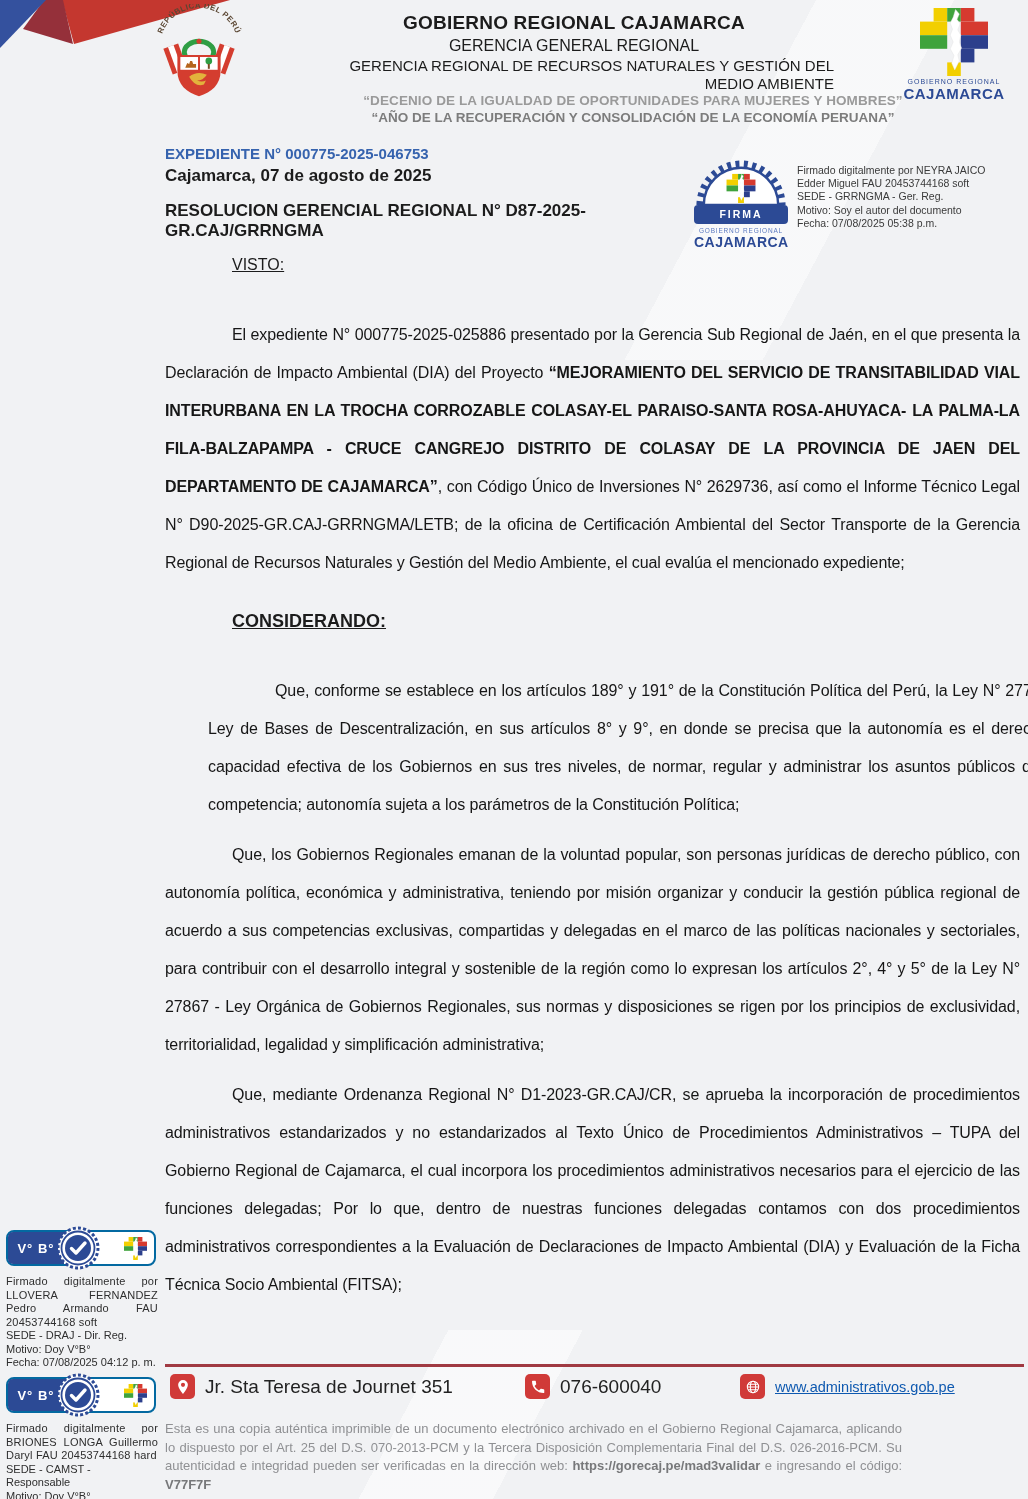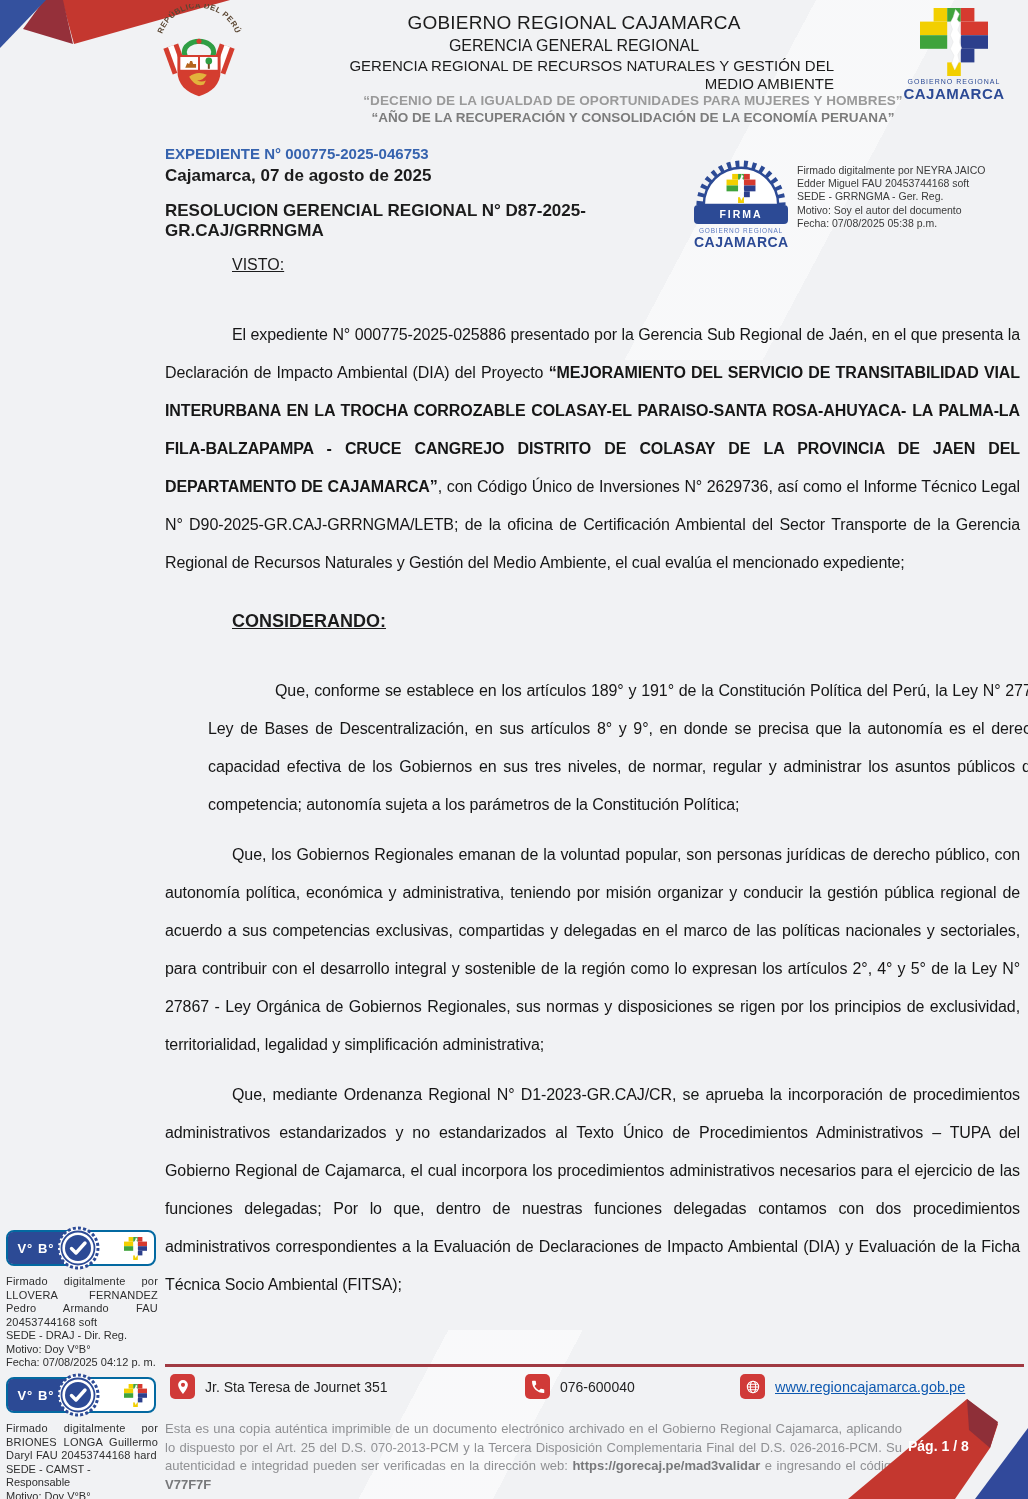--- a/index.html
+++ b/index.html
@@ -21,21 +21,21 @@
      clip-path:polygon(28px 109px,135px 109px,170px 58px,178px 34px,147px 9px);}
   .corner-br .c-dred{position:absolute;inset:0;background:#8e2f38;
      clip-path:polygon(147px 9px,178px 32px,170px 58px,149px 40px);}
   .corner-br .c-blue{position:absolute;inset:0;background:#31499b;
      clip-path:polygon(208px 38px,208px 109px,155px 109px);}
   .page-ribbon-label{position:absolute;left:88px;top:48px;color:#fff;font-size:14px;font-weight:bold;}
 
   
   .coat{position:absolute;left:148px;top:4px;width:102px;height:108px;}
   .header-center{position:absolute;left:260px;right:140px;top:12px;text-align:center;}
-  .org-title{font-size:19px;font-weight:normal;letter-spacing:.2px;}
+  .org-title{font-size:19px;font-weight:bold;letter-spacing:.2px;}
   .org-sub1{font-size:16px;margin-top:3px;}
   .org-sub2{font-size:15px;max-width:520px;margin:2px auto 0;line-height:18px;text-align:right;}
   .mottos{position:absolute;left:250px;right:12px;top:93px;text-align:center;}
   .motto1{font-size:13.5px;font-weight:600;color:#9a9a9a;letter-spacing:.1px;}
   .motto2{font-size:13.5px;font-weight:bold;color:#7c7c7c;margin-top:2px;}
   .caja-logo{position:absolute;left:898px;top:8px;width:112px;text-align:center;}
   .caja-logo svg{width:86px;height:68px;display:block;margin:0 auto;}
   .caja-logo .l1{font-size:7px;letter-spacing:1px;color:#2c4a95;margin-top:2px;}
   .caja-logo .l2{font-size:15px;font-weight:bold;color:#2c4a95;letter-spacing:.5px;}
 
@@ -80,21 +80,21 @@
 
   
   .footer-rule{position:absolute;left:165px;right:4px;top:1364px;height:3px;background:#a03a42;}
   .contact{position:absolute;top:1374px;display:flex;align-items:center;gap:10px;}
   .contact-address{left:170px;}
   .contact-phone{left:525px;}
   .contact-web{left:740px;}
   .contact-icon{width:25px;height:25px;background:#d03a38;border-radius:5px;
      display:flex;align-items:center;justify-content:center;flex:0 0 auto;}
   .contact-icon svg{width:16px;height:16px;}
-  .contact-text{font-size:14px;color:#222;}
+  .contact-text{font-size:19px;color:#222;}
   .contact-link{font-size:14.5px;color:#0e59b0;text-decoration:underline;cursor:pointer;}
 
   .disclaimer{position:absolute;left:165px;top:1420px;width:737px;font-size:13px;line-height:18.5px;
      color:#8f9093;text-align:justify;}
   .disclaimer b{color:#77787a;}
 </style>
 </head>
 <body>
 
 <svg width="0" height="0" style="position:absolute" aria-hidden="true">
@@ -266,25 +266,19 @@
         </svg>
       </span>
     <span class="contact-text">076-600040</span>
   </div>
   <div class="contact contact-web">
     <span class="contact-icon">
         <svg>
           <use href="#globe"></use>
         </svg>
       </span>
-    <a class="contact-link">www.regioncajamarca.gob.pe</a>
+    <a class="contact-link">www.administrativos.gob.pe</a>
   </div>
 
   <div class="disclaimer"><span>Esta es una copia auténtica imprimible de un documento electrónico archivado en el Gobierno Regional Cajamarca, aplicando lo dispuesto por el Art. 25 del D.S. 070-2013-PCM y la Tercera Disposición Complementaria Final del D.S. 026-2016-PCM. Su autenticidad e integridad pueden ser verificadas en la dirección web: </span><b>https://gorecaj.pe/mad3validar</b><span> e ingresando el código: </span><b>V77F7F</b></div>
 
-  <div class="corner-br">
-    <div class="c-red"></div>
-    <div class="c-dred"></div>
-    <div class="c-blue"></div>
-    <span class="page-ribbon-label">Pág. 1 / 8</span>
-  </div>
 
 </div>
 
 </body></html>

